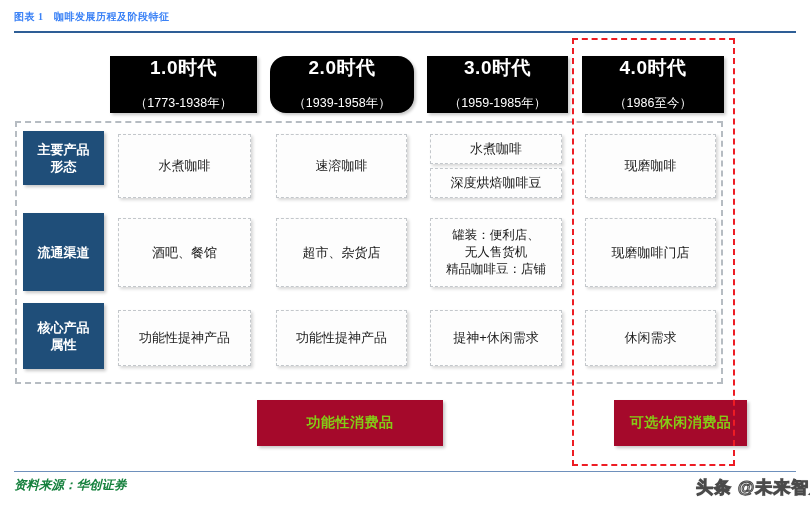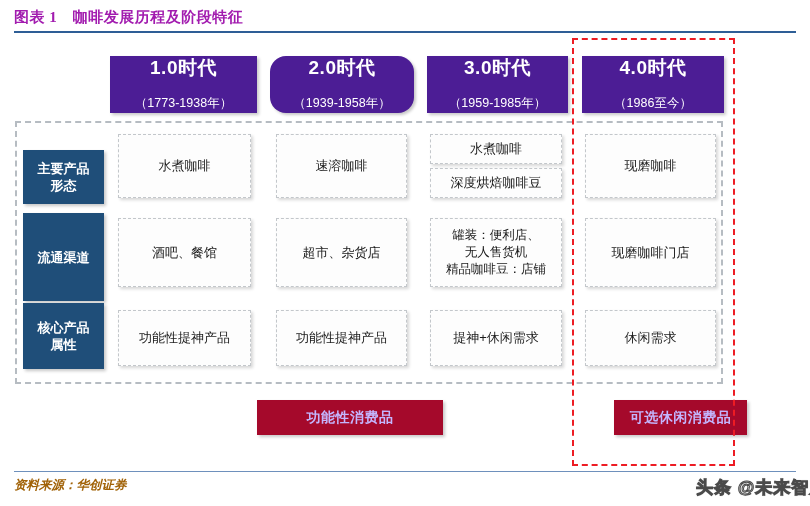--- a/index.html
+++ b/index.html
@@ -20,22 +20,22 @@
   .title-bar {
     position: absolute;
     left: 14px;
     top: 8px;
     width: 782px;
     height: 22px;
   }
   .title-text {
     font-family: "Liberation Serif", "DejaVu Serif", serif;
     font-weight: bold;
-    font-size: 15px;
-    color: #a21caf;
+    font-size: 10px;
+    color: #3b82f6;
     letter-spacing: 0.5px;
     white-space: nowrap;
     line-height: 18px;
   }
   .title-rule {
     position: absolute;
     left: 0;
     top: 23px;
     width: 782px;
     height: 2px;
@@ -52,21 +52,21 @@
     background: #6E90BC;
   }
   .footer-text {
     position: absolute;
     left: 14px;
     top: 477px;
     font-family: "Liberation Serif", "DejaVu Serif", serif;
     font-style: italic;
     font-weight: bold;
     font-size: 12.5px;
-    color: #a16207;
+    color: #15803d;
     white-space: nowrap;
   }
 
   
   .watermark {
     position: absolute;
     left: 648px;
     top: 476px;
     font-size: 17px;
     font-weight: bold;
@@ -100,21 +100,21 @@
     border: 2px dashed #b6bcc2;
     box-sizing: border-box;
     pointer-events: none;
   }
 
   
   .era-header {
     position: absolute;
     top: 56px;
     height: 57px;
-    background: #4c1d95;
+    background: #000000;
     box-shadow: 2px 2px 3px rgba(0,0,0,0.22);
     display: flex;
     flex-direction: column;
     align-items: center;
     justify-content: center;
     color: #ffffff;
     box-sizing: border-box;
   }
   .era-title {
     font-size: 19px;
@@ -164,23 +164,23 @@
   }
   .cell.multi {
     line-height: 17px;
     font-size: 12.5px;
   }
 
   
   .summary-bar {
     position: absolute;
     top: 400px;
-    height: 35px;
+    height: 46px;
     background: #A5092B;
-    color: #c4b5fd;
+    color: #84cc16;
     display: flex;
     align-items: center;
     justify-content: center;
     font-size: 14px;
     font-weight: bold;
     letter-spacing: 0.5px;
     box-shadow: 2px 2px 3px rgba(0,0,0,0.22);
     box-sizing: border-box;
   }
 </style>
@@ -204,40 +204,40 @@
   <div class="era-title">3.0时代</div>
   <div class="era-years">（1959-1985年）</div>
 </div>
 <div class="era-header" style="left:582px; width:142px;">
   <div class="era-title">4.0时代</div>
   <div class="era-years">（1986至今）</div>
 </div>
 
 <div class="matrix-frame"></div>
 
-<div class="row-label" style="top:131px; height:54px;margin-top:19px;">
+<div class="row-label" style="top:131px; height:54px;">
   <span><span>主要产品</span><br><span>形态</span></span>
 </div>
 <div class="cell" style="left:118px; top:134px; width:133px; height:64px;">
   <span>水煮咖啡</span>
 </div>
 <div class="cell" style="left:276px; top:134px; width:131px; height:64px;">
   <span>速溶咖啡</span>
 </div>
 <div class="cell" style="left:430px; top:134px; width:132px; height:30px;">
   <span>水煮咖啡</span>
 </div>
 <div class="cell" style="left:430px; top:168px; width:132px; height:30px;">
   <span>深度烘焙咖啡豆</span>
 </div>
 <div class="cell" style="left:585px; top:134px; width:131px; height:64px;">
   <span>现磨咖啡</span>
 </div>
 
-<div class="row-label" style="top:213px; height:88px;">
+<div class="row-label" style="top:213px; height:78px;">
   <span>流通渠道</span>
 </div>
 <div class="cell" style="left:118px; top:218px; width:133px; height:69px;">
   <span>酒吧、餐馆</span>
 </div>
 <div class="cell" style="left:276px; top:218px; width:131px; height:69px;">
   <span>超市、杂货店</span>
 </div>
 <div class="cell multi" style="left:430px; top:218px; width:132px; height:69px;">
   <span style="white-space:pre-line">罐装：便利店、

